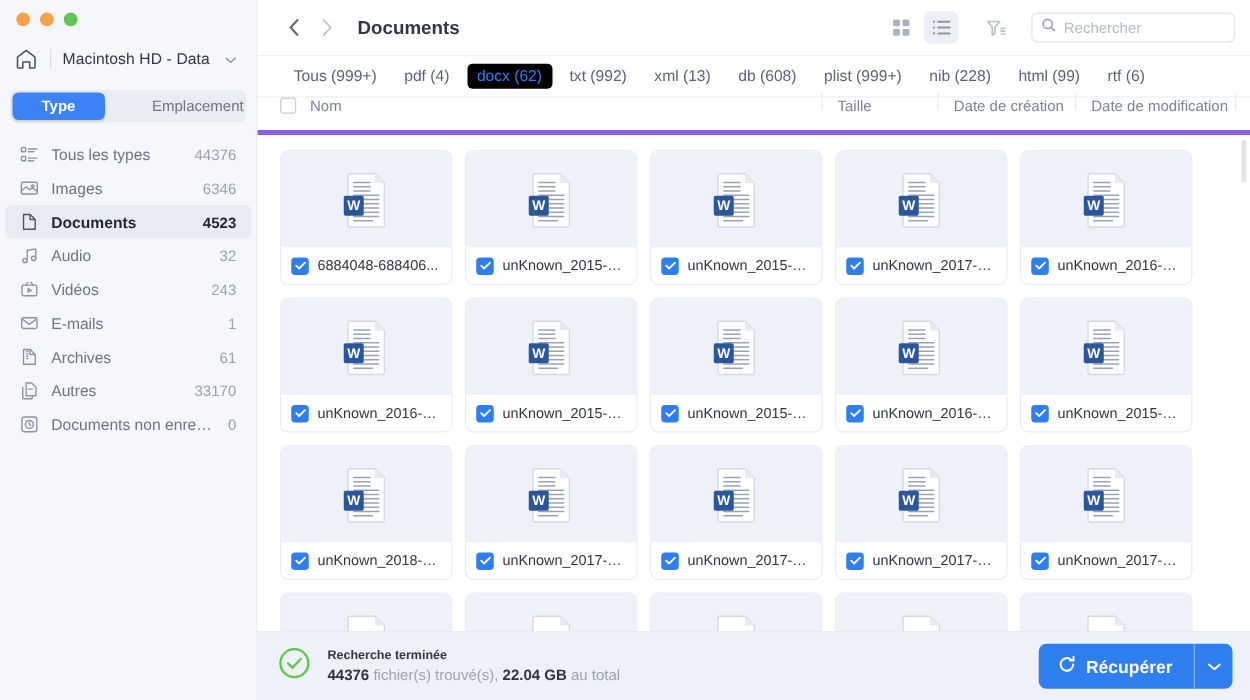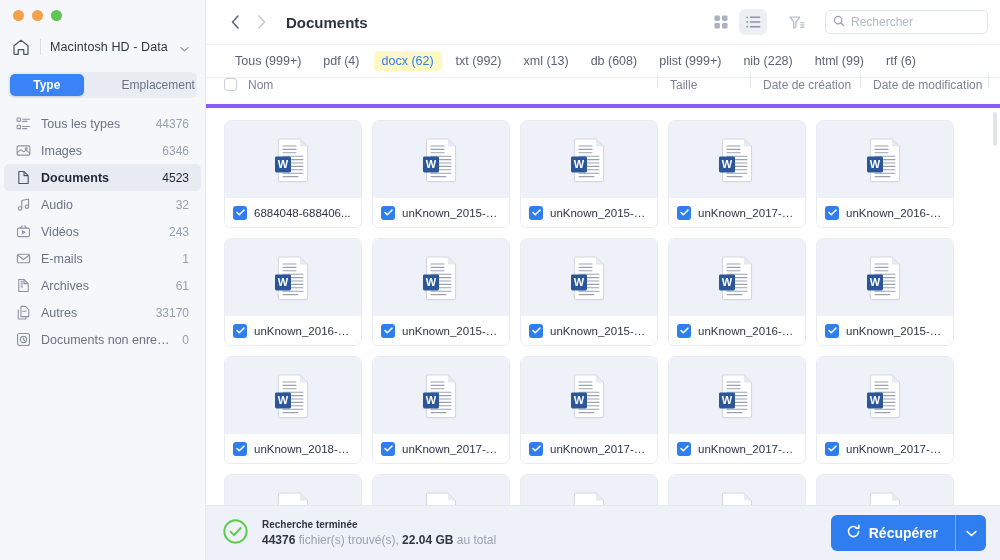--- a/index.html
+++ b/index.html
@@ -36,21 +36,21 @@
   .cat-list { margin-top: 6px; flex: 1; }
   .cat {
     height: 27px; display: flex; align-items: center; padding: 0 12px 0 11px;
     gap: 9px; font-size: 12.5px; color: #6b7385; margin: 0 4px; border-radius: 5px;
   }
   .cat.sel { background: #e8ecf2; color: #1f2733; font-weight: 600; }
   .cat .ic { width: 17px; height: 17px; flex: 0 0 17px; color: #8b93a3; display:block; }
   .cat.sel .ic { color: #4a5468; }
   .cat .nm { flex: 1; white-space: nowrap; overflow: hidden; text-overflow: ellipsis; }
   .cat .ct { font-size: 12px; color: #98a0b0; }
-  .cat.sel .ct { color: #1f2733; font-weight: 400; }
+  .cat.sel .ct { color: #1f2733; font-weight: 700; }
 
   
   .main { flex: 1; height: 560px; display: flex; flex-direction: column; background: #fff;
           position: relative; min-width: 0; }
 
   .toolbar { height: 45px; display: flex; align-items: center; padding: 0 12px 0 16px;
              border-bottom: 1px solid #eef0f4; flex: 0 0 45px; }
   .navbtn { width: 26px; height: 26px; display: flex; align-items: center; justify-content: center; }
   .navbtn svg { display: block; }
   .crumb { font-size: 15px; color: #2f3542; font-weight: 600; margin-left: 12px; }
@@ -68,21 +68,21 @@
   .search input {
     border: none; outline: none; font-size: 12px; color: #2f3542; width: 100%;
     font-family: "Liberation Sans", sans-serif; background: transparent;
   }
   .search input::placeholder { color: #b2b9c6; }
 
   .fttabs { height: 33px; display: flex; align-items: center; padding: 0 0 0 21px; gap: 0;
             border-bottom: 1px solid #eef0f4; flex: 0 0 33px; }
   .ftt { font-size: 12.5px; color: #5a6375; padding: 3px 8px; border-radius: 4px; margin-right: 6px;
          white-space: nowrap; }
-  .ftt.act { color: #2f7ef0; background: #fef9c3; }
+  .ftt.act { color: #2f7ef0; background: #000000; }
 
   .colhdr { height: 30px; display: flex; border-bottom: 4px solid #8b5cf6;
             font-size: 12px; color: #7b8396; flex: 0 0 30px; padding-left: 18px; }
   .cbx { width: 13px; height: 13px; border: 1px solid #c8cedb; border-radius: 3px; margin-right: 11px; }
   .ch-name { flex: 1; }
   .ch { position: relative; padding-left: 13px; }
   .ch::before { content: ""; position: absolute; left: 0; top: -4px; width: 1px; height: 14px; background: #e3e7ee; }
   .ch-size { width: 93px; }
   .ch-cre  { width: 110px; }
   .ch-mod  { width: 126px; }

